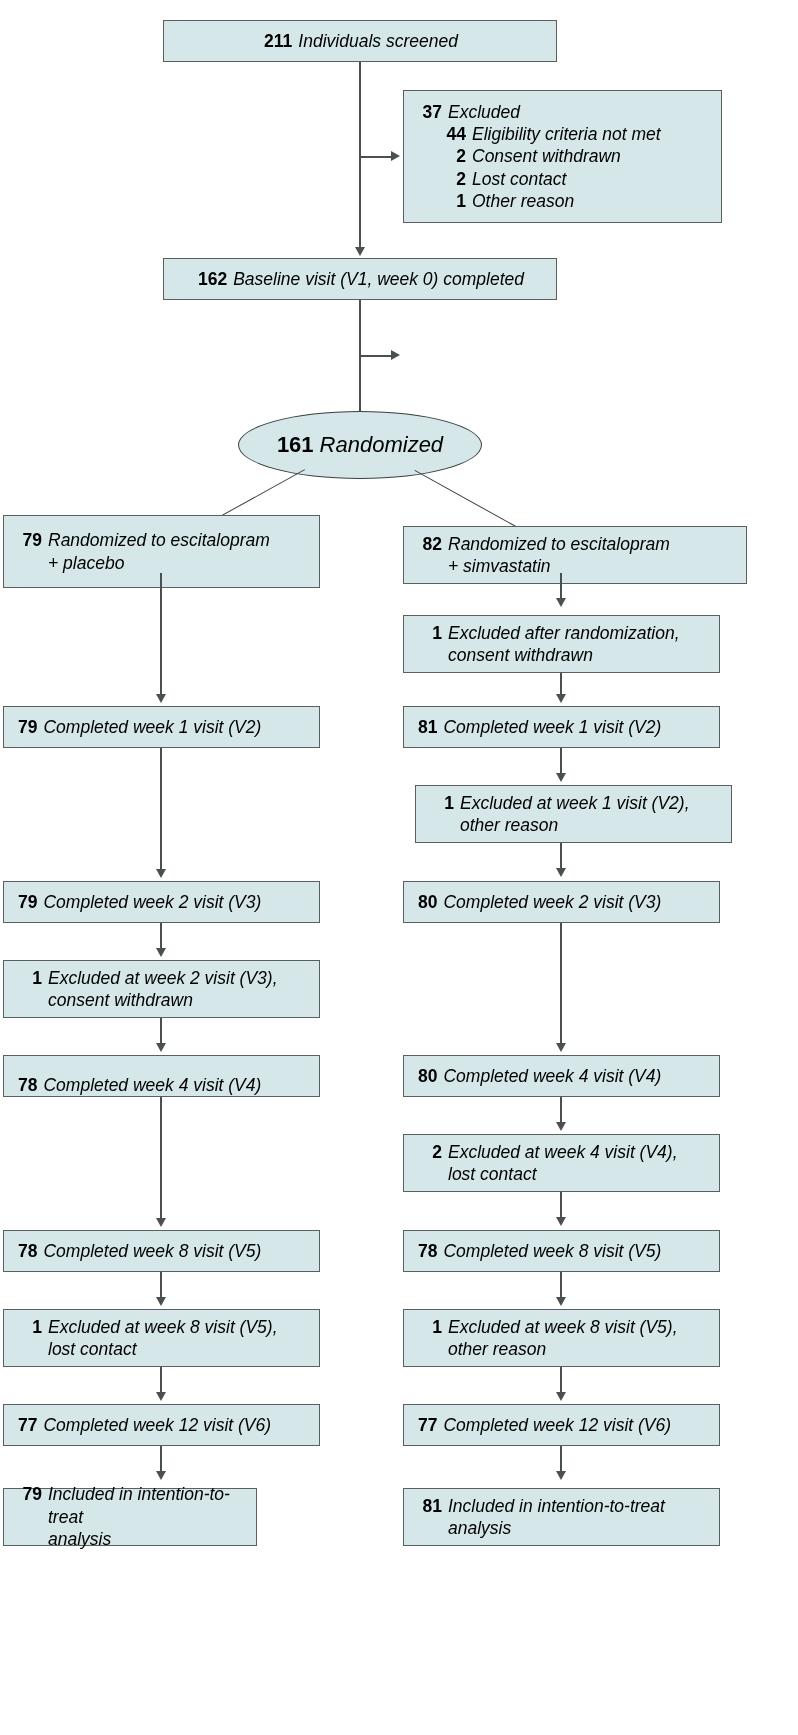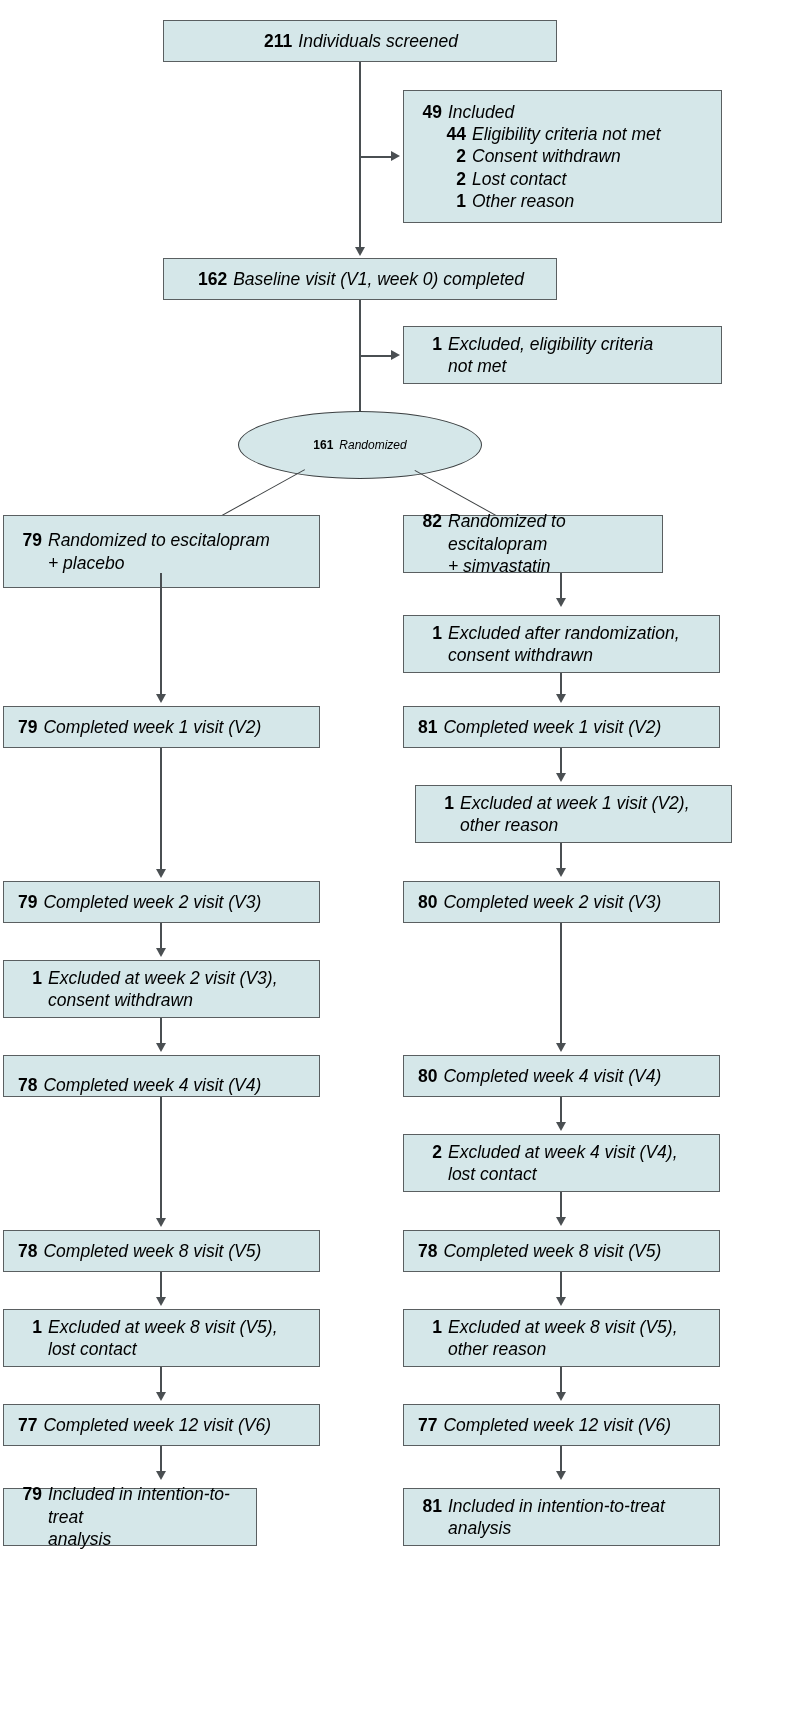--- a/index.html
+++ b/index.html
@@ -53,21 +53,21 @@
   
   .ellipse{
     position:absolute;
     box-sizing:border-box;
     background:#d5e7e9;
     border:1.5px solid #3c4042;
     border-radius:50%;
     display:flex;
     align-items:center;
     justify-content:center;
-    font-size:12px;
+    font-size:22px;
     color:#000;
   }
 
   
   .vline{
     position:absolute;
     width:1.6px;
     background:#4a4f52;
   }
   .hline{
@@ -108,44 +108,39 @@
   </div>
 
   <div class="vline" style="left:359px;top:62px;height:186px;"></div>
   <div class="arrow-down" style="left:354.5px;top:247px;"></div>
 
   <div class="hline" style="left:359px;top:156px;width:33px;"></div>
   <div class="arrow-right" style="left:391px;top:150.5px;"></div>
 
   <div class="box" style="left:403px;top:90px;width:319px;height:133px;">
     <div class="inner">
-      <span class="row"><span class="num">49</span><span class="gap"></span><span class="lbl">Included</span></span>
+      <span class="row"><span class="num">37</span><span class="gap"></span><span class="lbl">Excluded</span></span>
       <span class="row sub"><span class="num">44</span><span class="gap"></span><span class="lbl">Eligibility criteria not met</span></span>
       <span class="row sub"><span class="num">2</span><span class="gap"></span><span class="lbl">Consent withdrawn</span></span>
       <span class="row sub"><span class="num">2</span><span class="gap"></span><span class="lbl">Lost contact</span></span>
       <span class="row sub"><span class="num">1</span><span class="gap"></span><span class="lbl">Other reason</span></span>
     </div>
   </div>
 
   <div class="box center" style="left:163px;top:258px;width:394px;height:42px;">
     <div class="inner">
       <span class="num">162</span><span class="gap"></span><span class="lbl">Baseline visit (V1, week 0) completed</span>
     </div>
   </div>
 
   <div class="vline" style="left:359px;top:300px;height:159px;"></div>
 
   <div class="hline" style="left:359px;top:355px;width:33px;"></div>
   <div class="arrow-right" style="left:391px;top:349.5px;"></div>
 
-  <div class="box" style="left:403px;top:326px;width:319px;height:58px;">
-    <div class="inner">
-      <span class="row"><span class="num">1</span><span class="gap"></span><span class="lbl">Excluded, eligibility criteria</span><br><span class="lbl" style="text-indent:0;">not met</span></span>
-    </div>
-  </div>
 
   <div class="ellipse" style="left:238px;top:411px;width:244px;height:68px;">
     <span>
       <span class="num">161</span><span class="gap"></span><span class="lbl">Randomized</span>
     </span>
   </div>
 
   <div class="diag" style="left:305px;top:470px;width:200px;transform:rotate(151deg);"></div>
   <div class="diag" style="left:415px;top:470px;width:200px;transform:rotate(29deg);"></div>
 
@@ -210,21 +205,21 @@
 
   <div class="vline" style="left:160px;top:1446px;height:26px;"></div>
   <div class="arrow-down" style="left:155.5px;top:1471px;"></div>
 
   <div class="box" style="left:3px;top:1488px;width:254px;height:58px;">
     <div class="inner">
       <span class="row"><span class="num">79</span><span class="gap"></span><span class="lbl">Included in intention-to-treat</span><br><span class="lbl" style="text-indent:0;">analysis</span></span>
     </div>
   </div>
 
-  <div class="box" style="left:403px;top:515px;width:260px;height:58px;">
+  <div class="box" style="left:403px;top:526px;width:344px;height:58px;">
     <div class="inner">
       <span class="row"><span class="num">82</span><span class="gap"></span><span class="lbl">Randomized to escitalopram</span><br><span class="lbl" style="text-indent:0;">+ simvastatin</span></span>
     </div>
   </div>
 
   <div class="vline" style="left:560px;top:573px;height:26px;"></div>
   <div class="arrow-down" style="left:555.5px;top:598px;"></div>
 
   <div class="box" style="left:403px;top:615px;width:317px;height:58px;">
     <div class="inner">

